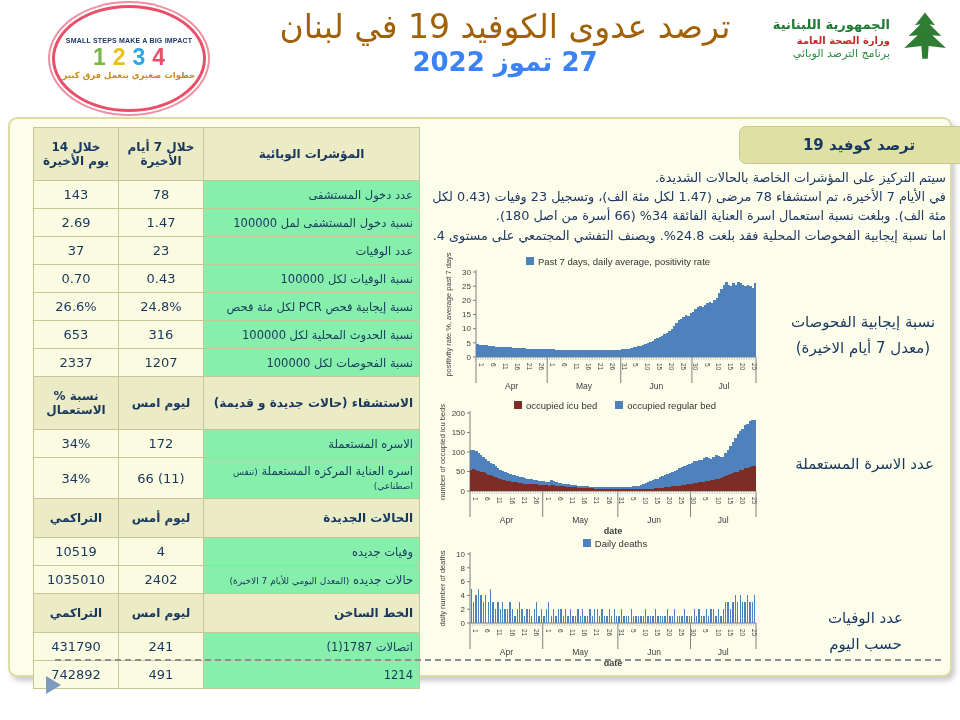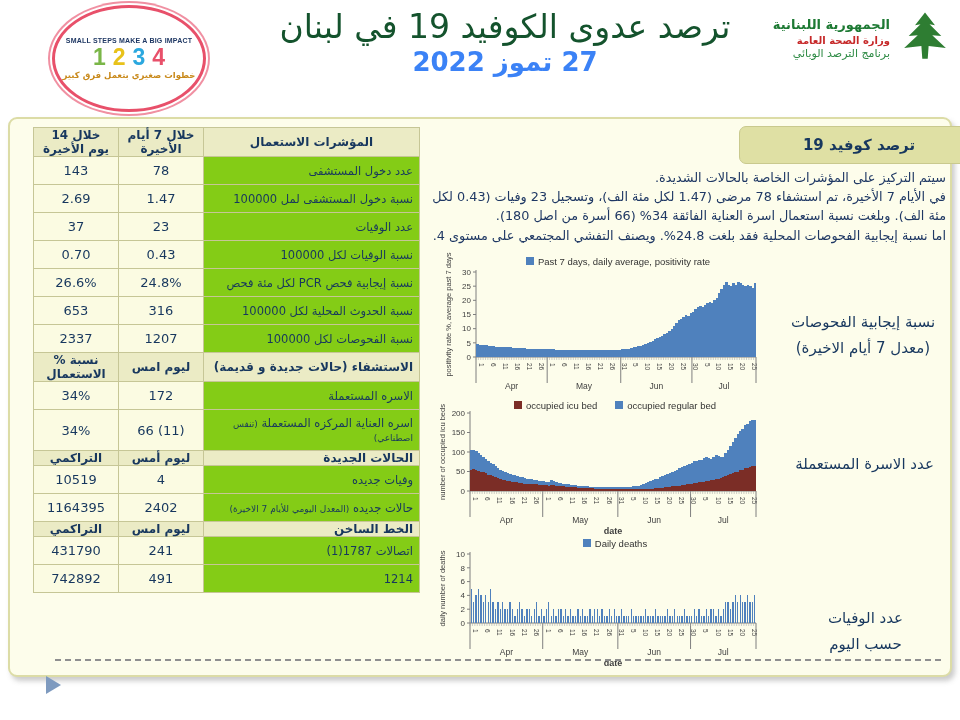--- a/index.html
+++ b/index.html
@@ -9,40 +9,40 @@
   
   .stamp{position:absolute;left:52px;top:5px;width:148px;height:101px;background:#fff;
          border:3px solid #E8506A;border-radius:50%;
          box-shadow:0 0 0 2px #ffffff,0 0 0 4px #F090A2;
          display:flex;flex-direction:column;align-items:center;justify-content:center;text-align:center;}
   .stamp-top{font-family:"Liberation Sans",sans-serif;font-weight:bold;font-size:7px;color:#1F3864;letter-spacing:.2px;}
   .stamp-nums{display:flex;gap:7px;margin:2px 0 1px;font-family:"Liberation Sans",sans-serif;font-weight:bold;font-size:23px;line-height:1;}
   .stamp-bottom{font-size:8.5px;font-weight:bold;color:#C98A1C;direction:rtl;}
 
   .title-wrap{position:absolute;left:250px;top:6px;width:510px;text-align:center;direction:rtl;}
-  .main-title{font-size:33px;color:#14532d;line-height:1.25;}
+  .main-title{font-size:33px;color:#a16207;line-height:1.25;}
   .sub-date{font-size:26px;color:#3b82f6;font-weight:bold;margin-top:0;}
 
   .moph{position:absolute;right:6px;top:8px;display:flex;align-items:center;gap:6px;}
   .moph-text{direction:rtl;text-align:right;line-height:1.35;}
   .moph-l1{color:#1E7A34;font-weight:bold;font-size:13px;}
   .moph-l2{color:#C62828;font-weight:bold;font-size:10px;}
   .moph-l3{color:#2E8B45;font-size:11px;}
 
   
   .main-box{position:absolute;left:8px;top:117px;width:940px;height:556px;background:#FDFDEB;
             border:2px solid #DCDCA6;border-radius:9px;box-shadow:3px 4px 5px rgba(110,110,110,.35);}
 
   
   #tbl{position:absolute;left:33px;top:127px;width:386px;border-collapse:collapse;
        table-layout:fixed;direction:rtl;}
   #tbl td{border:1px solid #C6C696;vertical-align:middle;}
-  #tbl td.name{background:#84cc16;color:#17375E;font-size:11.5px;text-align:right;padding:6px 6px;}
+  #tbl td.name{background:#86efac;color:#17375E;font-size:11.5px;text-align:right;padding:6px 6px;}
   #tbl td.val{background:#FBFBE2;color:#17375E;font-size:13px;text-align:center;direction:ltr;padding:6px 2px;}
-  #tbl tr.sec-head td{background:#EBEBC5;color:#17375E;font-weight:bold;font-size:12px;padding:0 6px;}
+  #tbl tr.sec-head td{background:#EBEBC5;color:#17375E;font-weight:bold;font-size:12px;padding:12px 6px;}
   #tbl tr.sec-head td.name{text-align:right;}
   #tbl tr.sec-head td.name.center{text-align:center;}
   #tbl tr.sec-head td.val{text-align:center;direction:rtl;}
   #tbl .small{font-size:9px;}
 
   
   .covid-box{position:absolute;left:703px;top:126px;width:238px;height:36px;background:#DFE0A4;
              border:1px solid #C9C98E;border-radius:7px;display:flex;align-items:center;justify-content:center;
              color:#17375E;font-weight:bold;font-size:15px;direction:rtl;margin-left:36px;}
   .summary{position:absolute;left:428px;top:168px;width:518px;direction:rtl;text-align:right;
@@ -105,21 +105,21 @@
   <div class="main-box"></div>
 
   <table id="tbl">
     <colgroup>
         <col style="width:216px">
         <col style="width:85px">
         <col style="width:85px">
       </colgroup>
     <tbody>
         <tr class="sec-head">
-          <td class="name center">المؤشرات الاستعمال</td>
+          <td class="name center">المؤشرات الوبائية</td>
           <td class="val">خلال 7 أيام الأخيرة</td>
           <td class="val">خلال 14 يوم الأخيرة</td>
         </tr>
         <tr class="data-row">
           <td class="name">عدد دخول المستشفى</td>
           <td class="val">78</td>
           <td class="val">143</td>
         </tr>
         <tr class="data-row">
           <td class="name">نسبة دخول المستشفى لمل 100000</td>
@@ -172,21 +172,21 @@
           <td class="val">التراكمي</td>
         </tr>
         <tr class="data-row">
           <td class="name">وفيات جديده</td>
           <td class="val">4</td>
           <td class="val">10519</td>
         </tr>
         <tr class="data-row">
           <td class="name">حالات جديده <span class="small">(المعدل اليومي للأيام 7 الاخيرة)</span></td>
           <td class="val">2402</td>
-          <td class="val">1164395</td>
+          <td class="val">1035010</td>
         </tr>
         <tr class="sec-head">
           <td class="name">الخط الساخن</td>
           <td class="val">ليوم امس</td>
           <td class="val">التراكمي</td>
         </tr>
         <tr class="data-row">
           <td class="name">اتصالات 1787(1)</td>
           <td class="val">241</td>
           <td class="val">431790</td>

